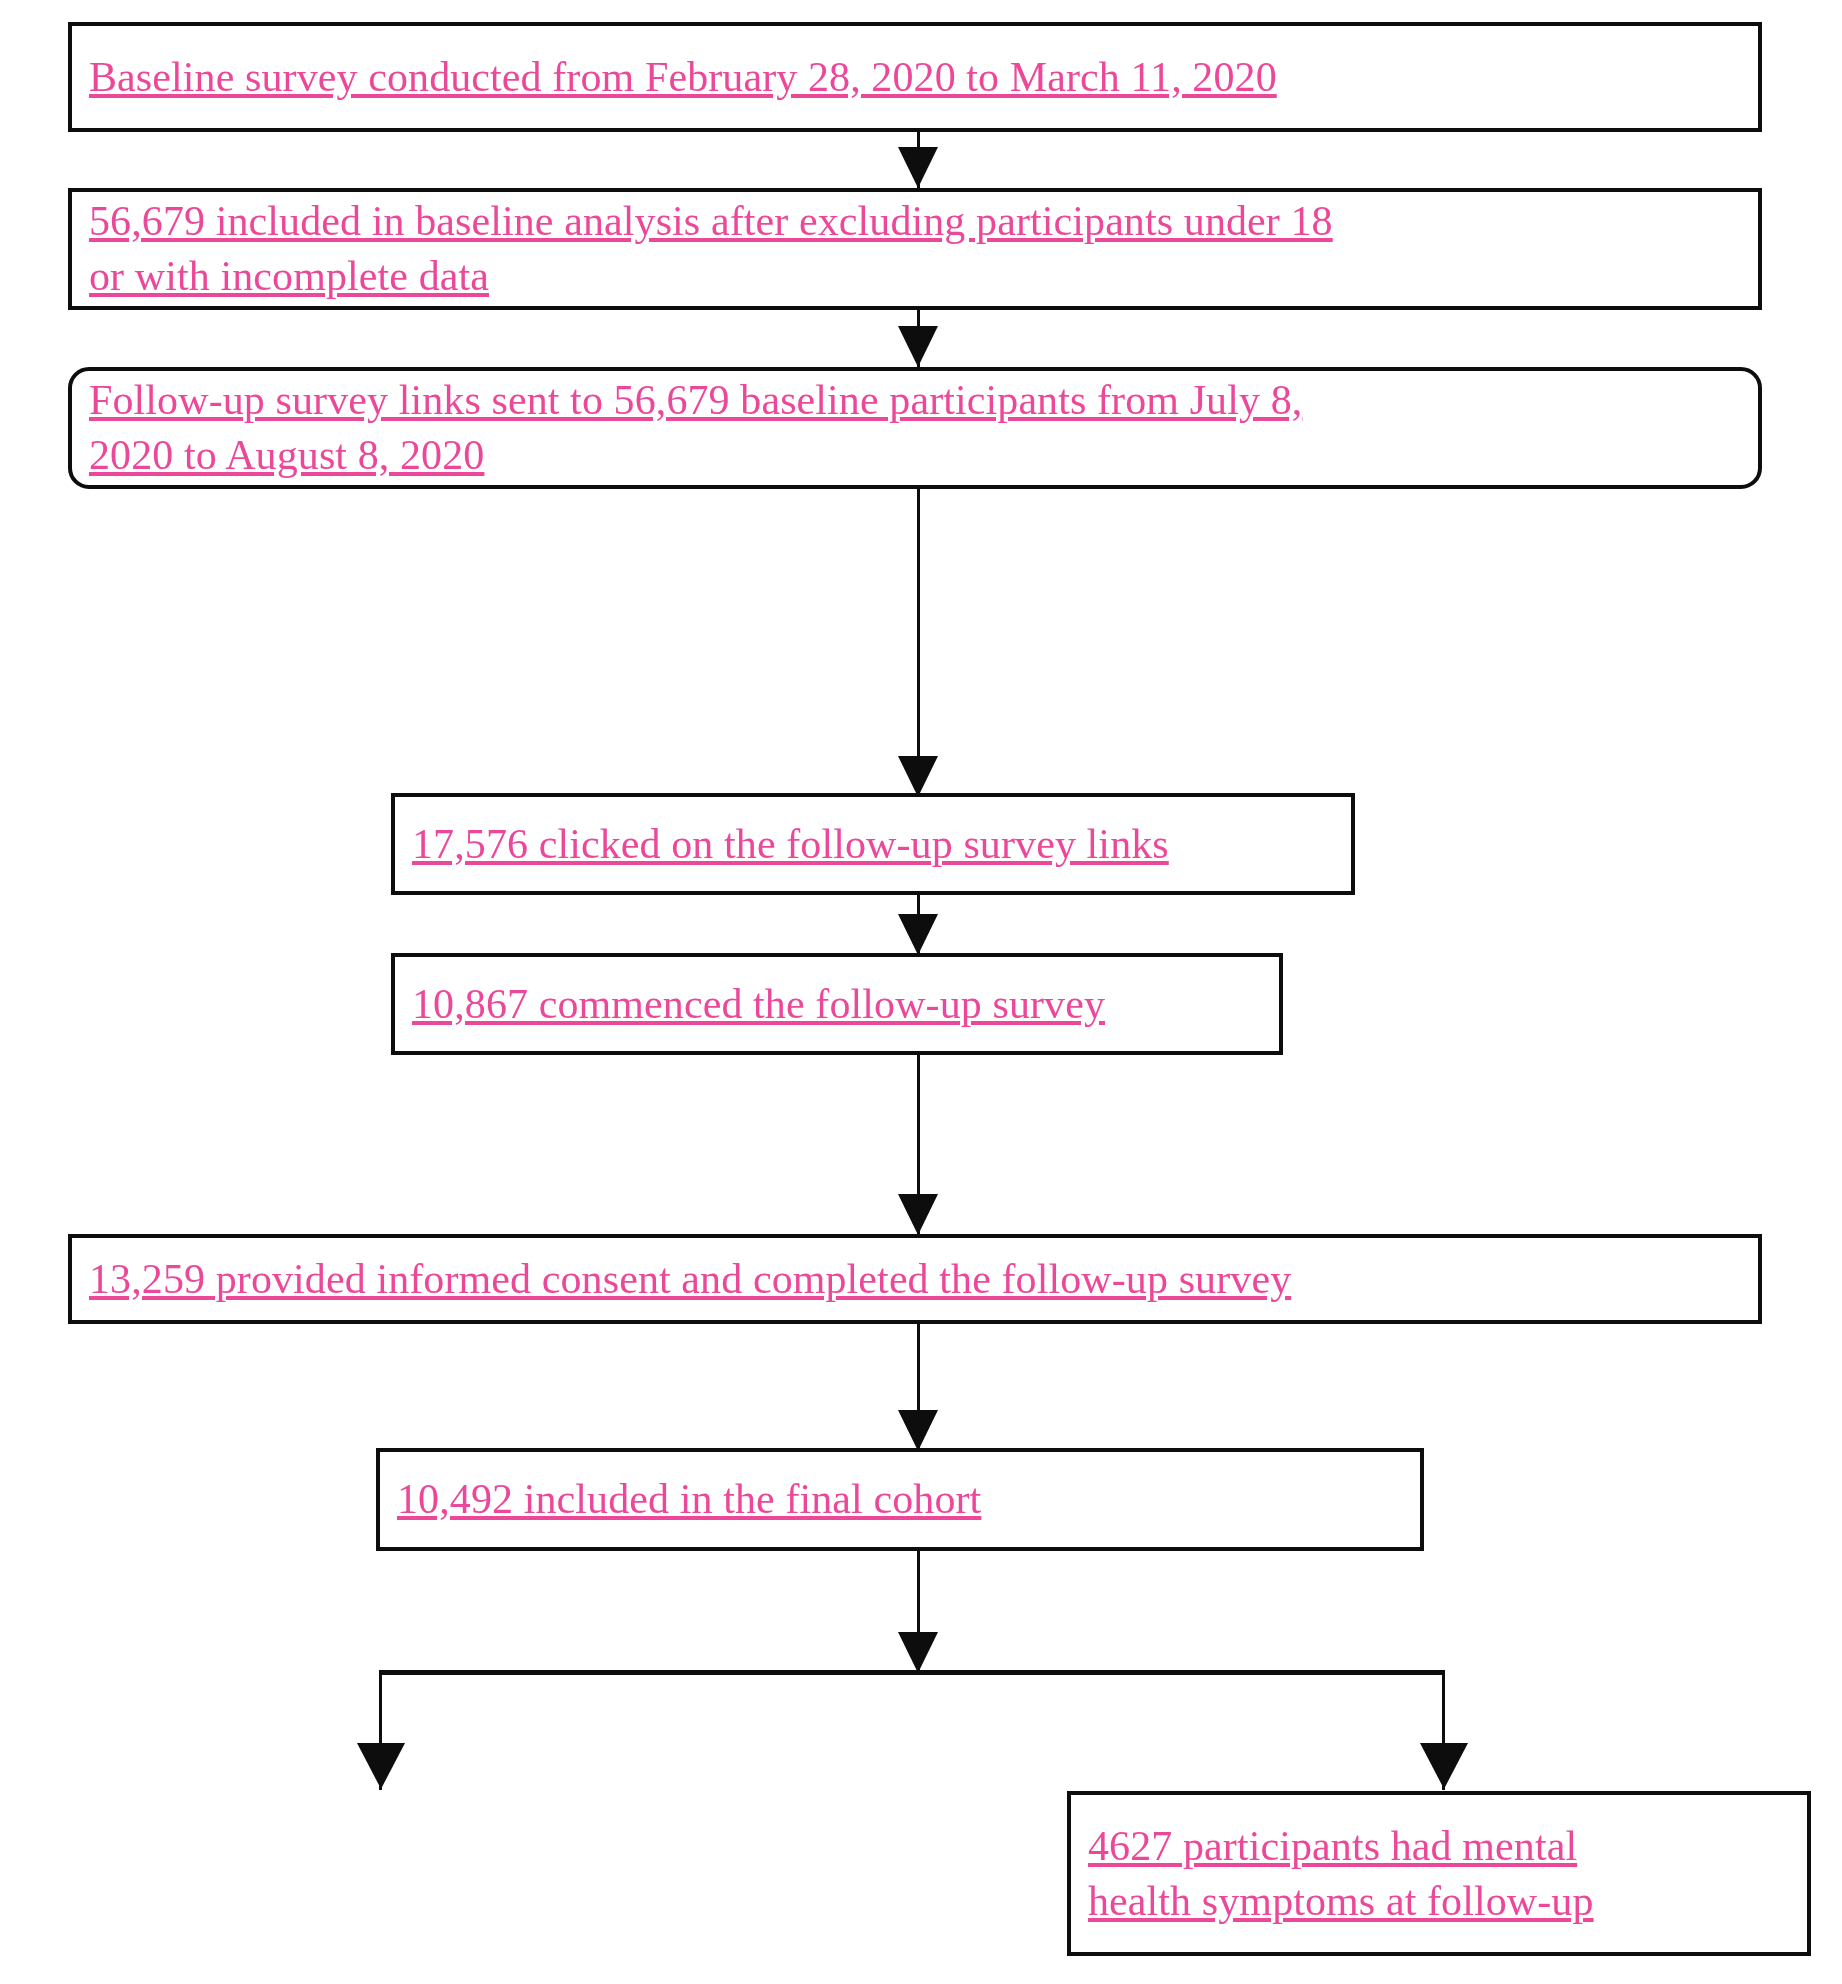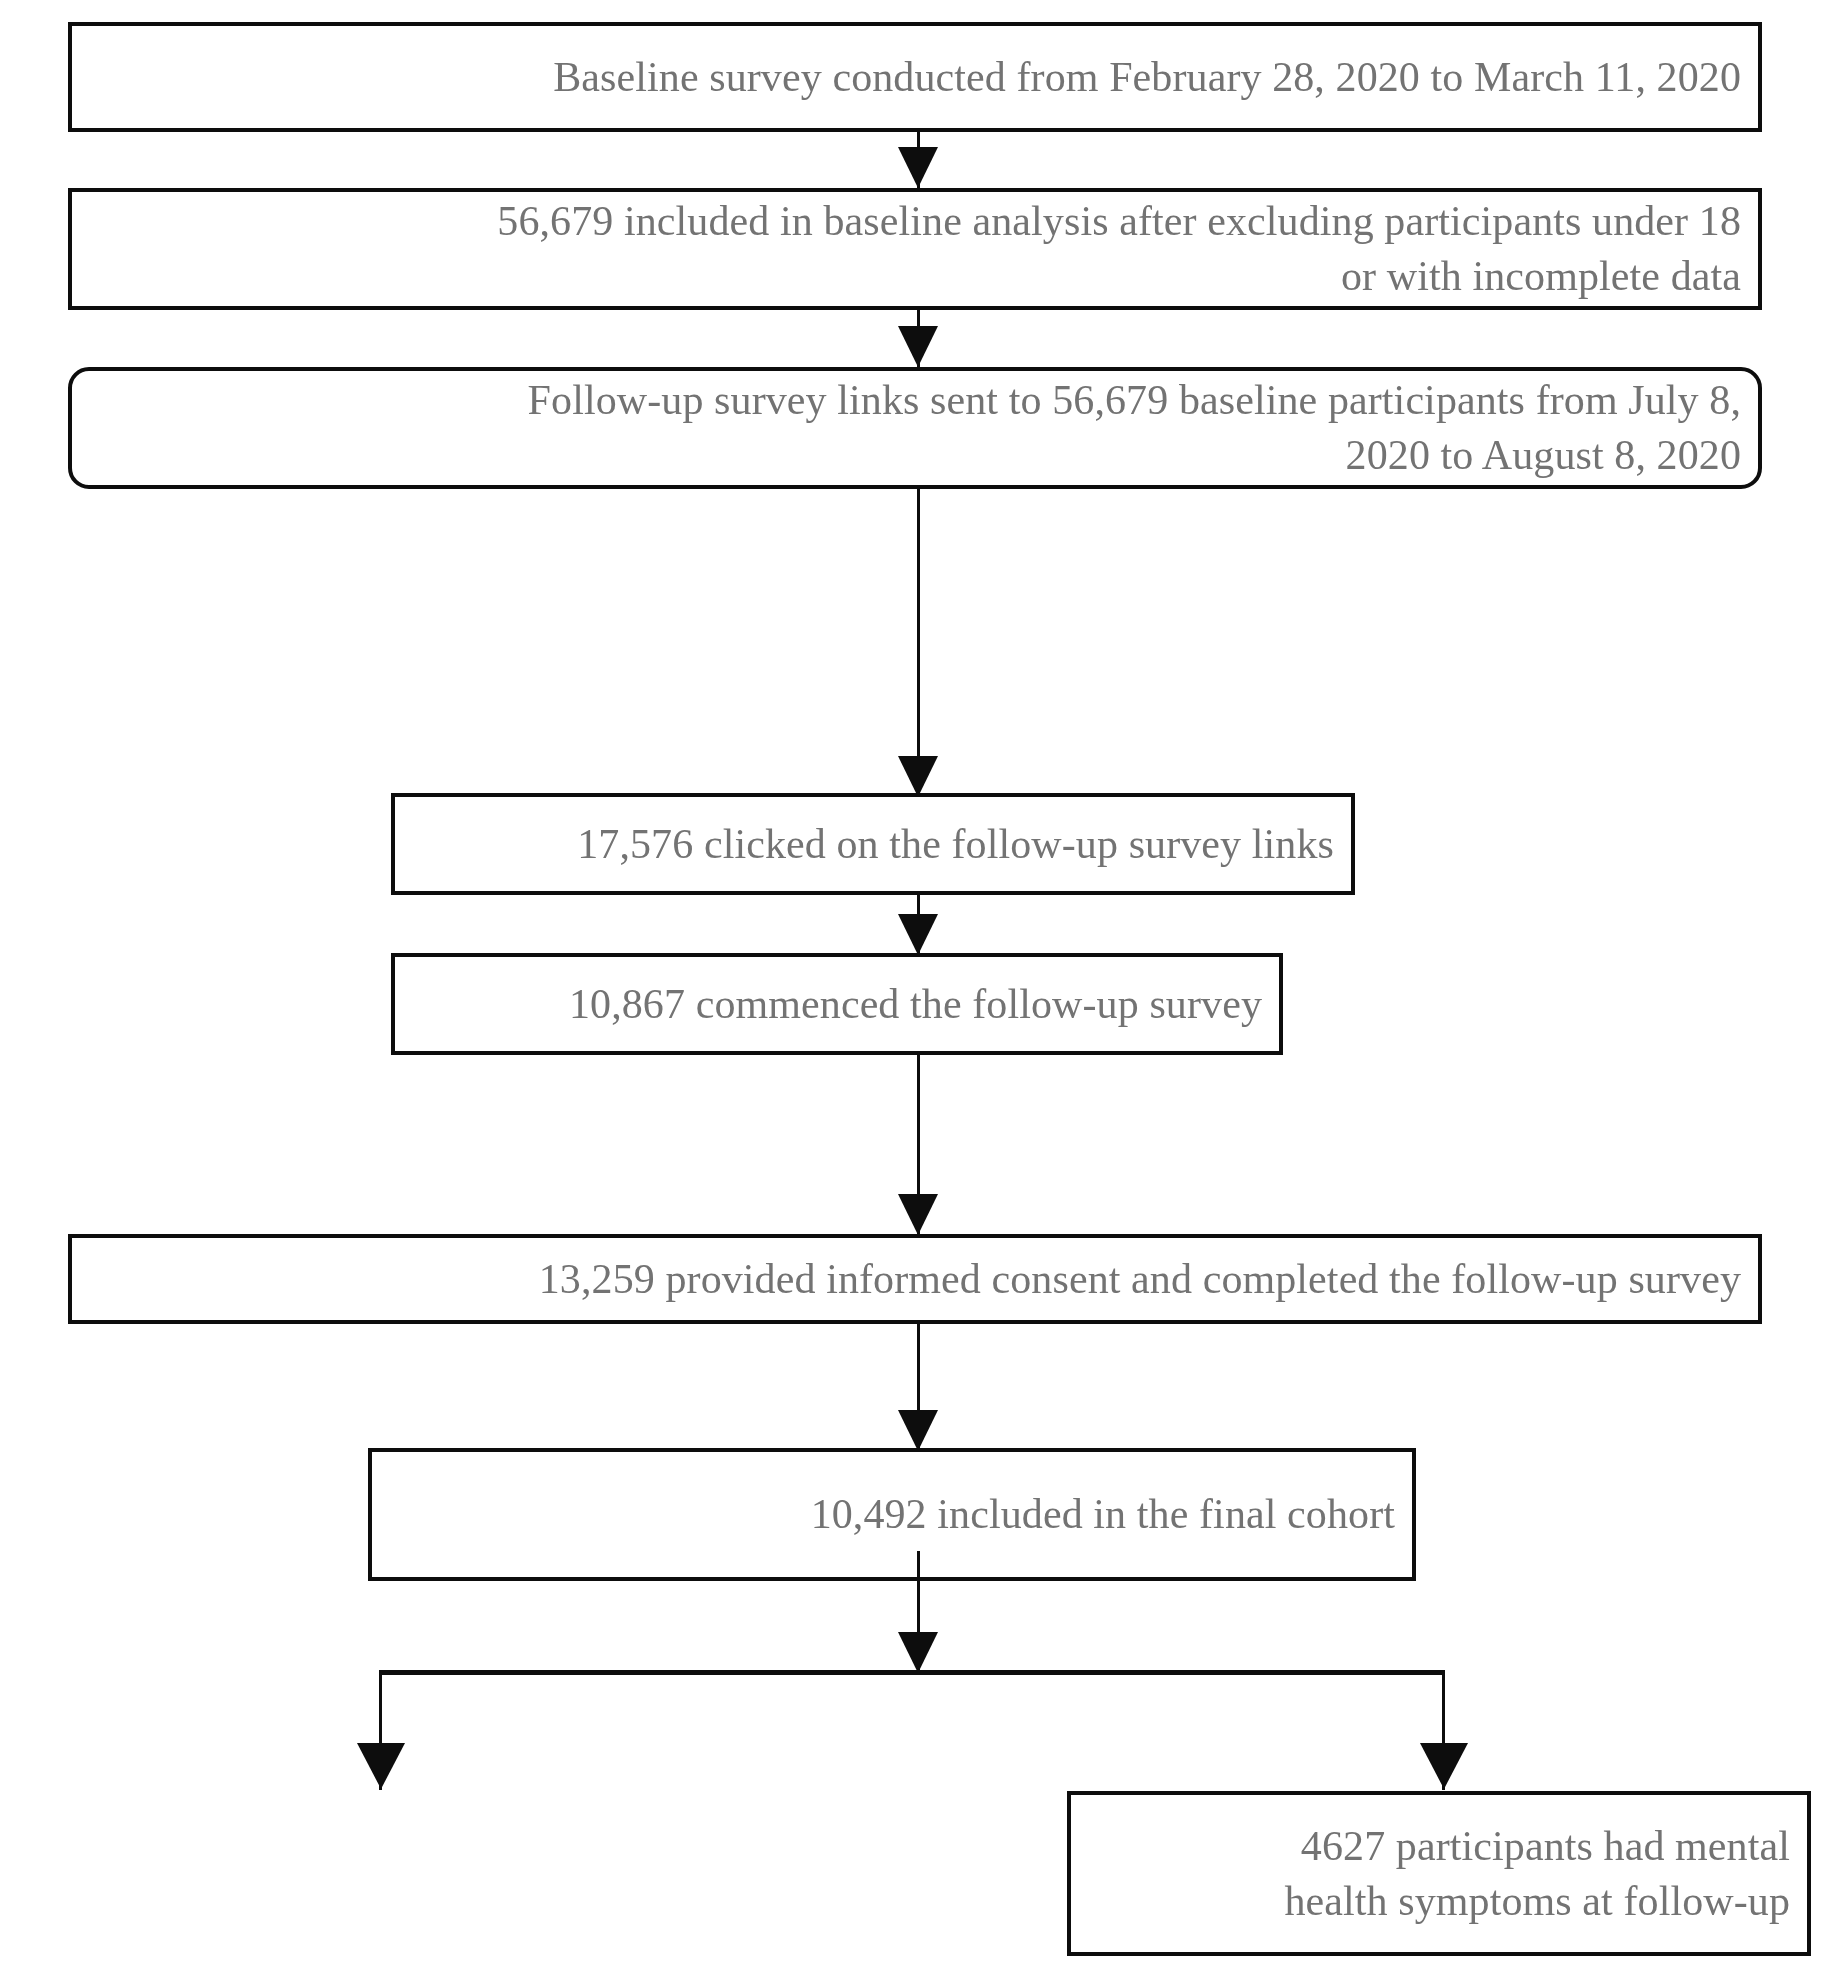--- a/index.html
+++ b/index.html
@@ -16,26 +16,27 @@
     font-family: "Liberation Serif", "DejaVu Serif", serif;
   }
   .node {
     position: absolute;
     box-sizing: border-box;
     border: 4px solid #0d0d0d;
     background: #ffffff;
     display: flex;
     align-items: center;
     justify-content: center;
-    text-align: right;
-    color: #737373;
+    text-align: left;
+    color: #ec4899;
     font-size: 42px;
     line-height: 1.30;
     letter-spacing: 0.1px;
     padding: 2.7px 17px;
+    text-decoration: underline;
   }
   .node .txt {
     display: block;
     width: 100%;
     white-space: pre-line;
   }
   .conn-line {
     position: absolute;
     background: #0d0d0d;
   }
@@ -101,21 +102,21 @@
   <div class="conn-line conn-v" style="left:917px; top:1055px; height:182px;"></div>
   <div class="arrowhead" style="left:898px; top:1194px;"></div>
 
   <div class="node" style="left:68px; top:1234px; width:1694px; height:90px;">
     <span class="txt">13,259 provided informed consent and completed the follow-up  survey</span>
   </div>
 
   <div class="conn-line conn-v" style="left:917px; top:1324px; height:127px;"></div>
   <div class="arrowhead" style="left:898px; top:1410px;"></div>
 
-  <div class="node" style="left:368px; top:1448px; width:1048px; height:133px;">
+  <div class="node" style="left:376px; top:1448px; width:1048px; height:103px;">
     <span class="txt">10,492 included in the final cohort</span>
   </div>
 
   <div class="conn-line conn-v" style="left:917px; top:1551px; height:123px;"></div>
   <div class="arrowhead" style="left:898px; top:1632px;"></div>
 
   <div class="conn-line conn-h" style="left:379px; top:1670px; width:1066px;"></div>
 
   <div class="conn-line conn-v" style="left:379px; top:1674px; height:116px;"></div>
   <div class="arrowhead wide" style="left:357px; top:1743px;"></div>

